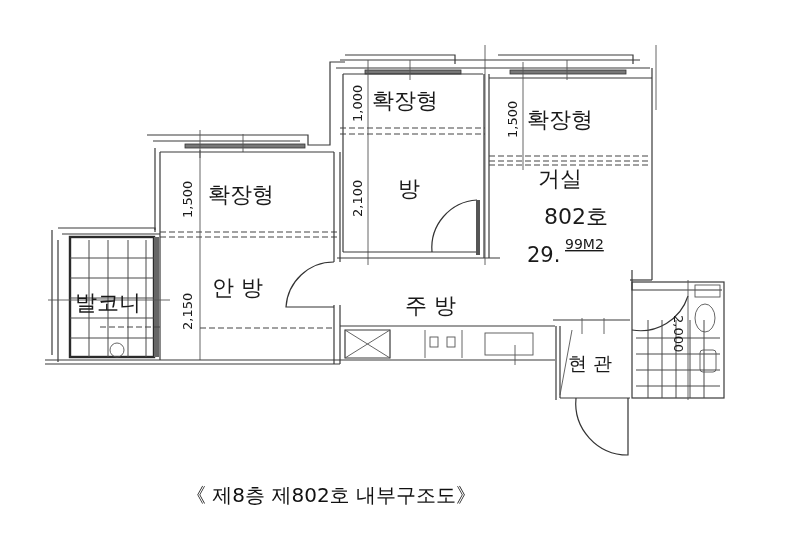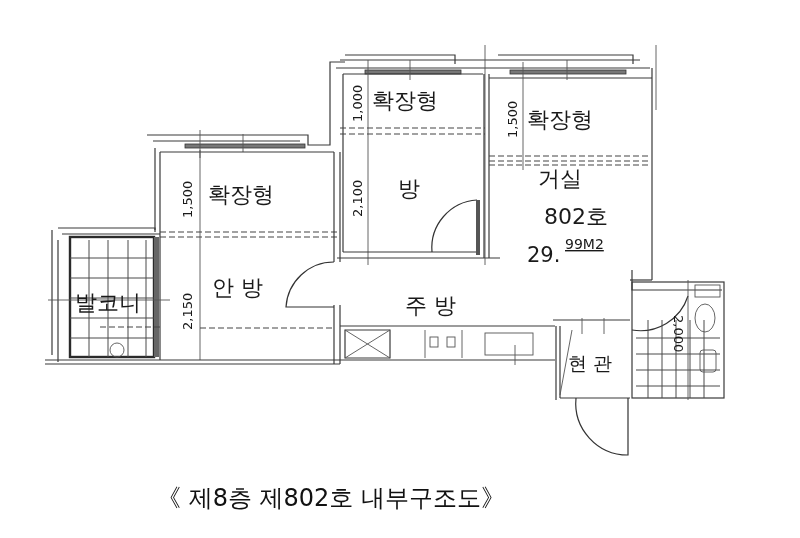--- a/index.html
+++ b/index.html
@@ -8,21 +8,21 @@
   .wall { fill:none; stroke:#3a3a3a; stroke-width:1.2; }
   .wallthick { fill:none; stroke:#2a2a2a; stroke-width:2.4; }
   .thin { fill:none; stroke:#555; stroke-width:0.9; }
   .grid { fill:none; stroke:#4a4a4a; stroke-width:1; }
   .dash { fill:none; stroke:#444; stroke-width:1.1; stroke-dasharray:6 3; }
   .door { fill:none; stroke:#333; stroke-width:1.2; }
   .win { fill:#777; stroke:#333; stroke-width:0.8; }
   .lbl { font-family:"DejaVu Sans","Liberation Sans",sans-serif; fill:#1a1a1a; }
   .room { font-size:22px; }
   .dim { font-size:13px; }
-  .caption { position:absolute; left:0; width:662px; top:482px; text-align:center; font-family:"DejaVu Sans","Liberation Sans",sans-serif; font-size:24px; color:#111; letter-spacing:0px; }
+  .caption { position:absolute; left:0; width:662px; top:482px; text-align:center; font-family:"DejaVu Sans","Liberation Sans",sans-serif; font-size:20px; color:#111; letter-spacing:0px; }
 </style>
 </head>
 <body>
 
 <svg id="plan" viewBox="0 0 800 538" xmlns="http://www.w3.org/2000/svg">
 
   <g>
 
     <path class="wall" d="M147 135 L308 135 L308 145 L330 145 L330 62 L345 62"></path>
     <path class="wall" d="M153 141 L300 141"></path>

